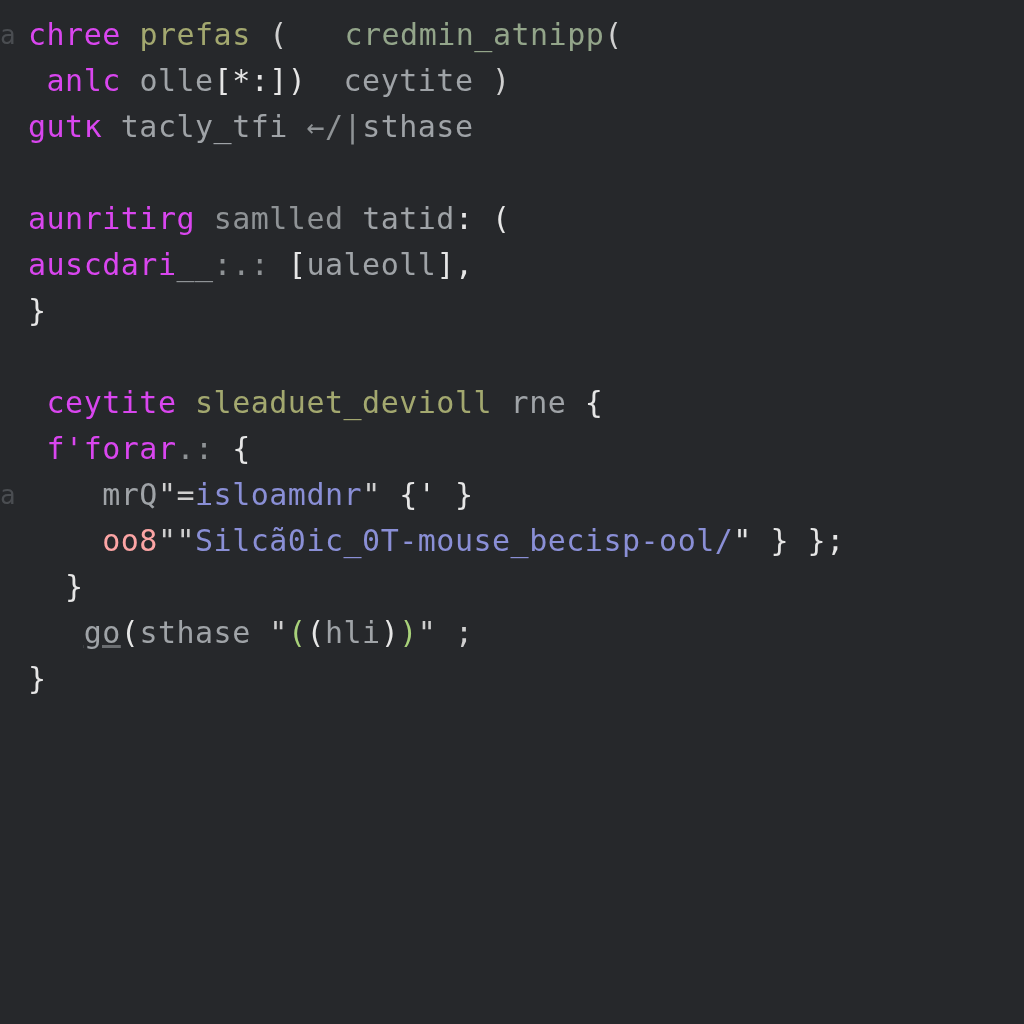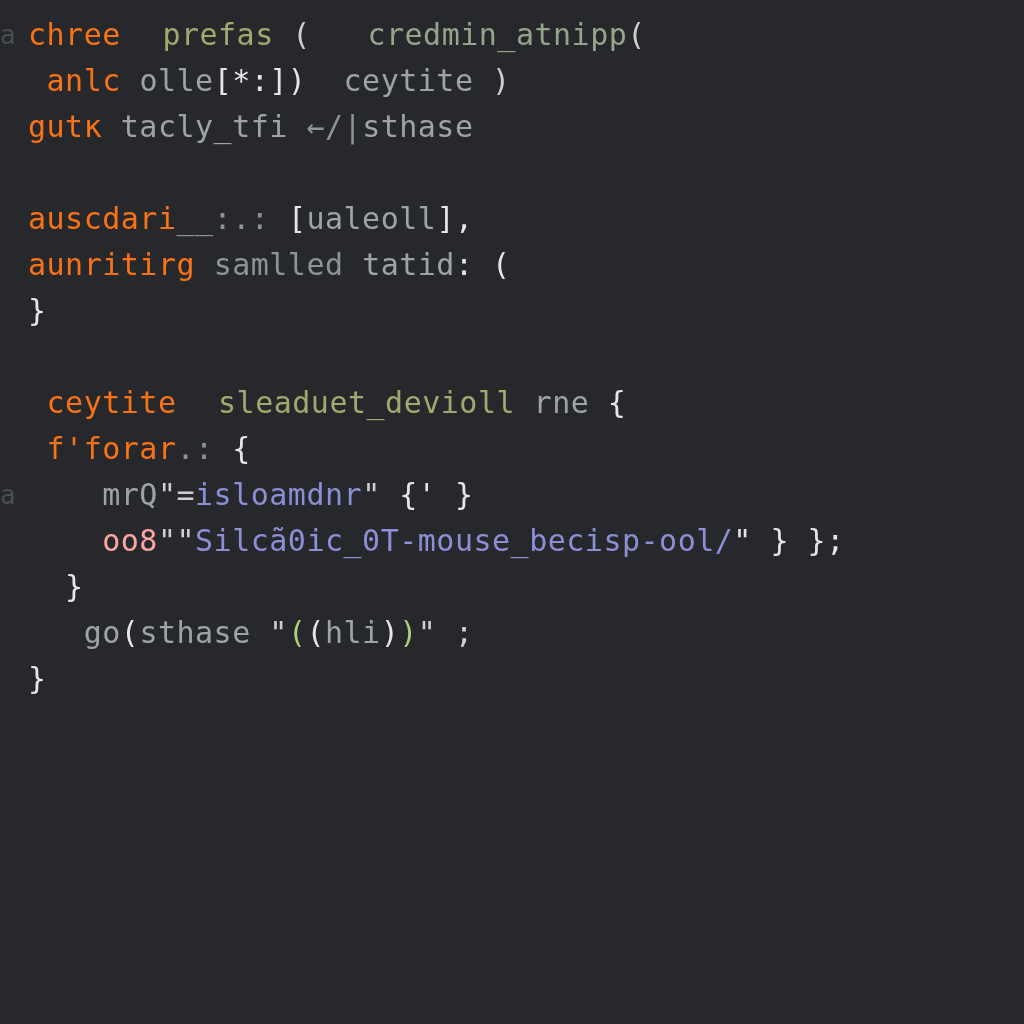--- a/index.html
+++ b/index.html
@@ -33,43 +33,43 @@
     left: 0;
     top: 0;
     width: 16px;
     height: 46px;
     color: #4a4d51;
     font-size: 26px;
     text-align: right;
     overflow: hidden;
   }
   
-  .c-green  { color: #f97316; text-align: center; }   
-  .c-olive  { color: #a3a86f; margin-left: 23px; }   
+  .c-green  { color: #d946ef; text-align: center; }   
+  .c-olive  { color: #a3a86f; }   
   .c-sage   { color: #93a58a; margin-left: 38px; }   
   .c-ident  { color: #9fa3a7; }   
   .c-white  { color: #e6e6e6; }   
   .c-orange { color: #fca5a5; }   
   .c-blue   { color: #8a8fd6; margin-top: 47px; }   
   .c-lime   { color: #a8d17a; }   
   .c-dim    { color: #8f9396; }   
   .c-punc   { color: #cfcfcf; }
-  .u        { text-decoration-color: #6a6d70; text-align: center; }
+  .u        { text-decoration: underline; text-decoration-color: #6a6d70; text-align: center; }
 </style>
 </head>
 <body>
 
 <div class="editor">
 
 <div class="line"><span class="gutter">a</span><span class="c-green">chree</span><span> </span><span class="c-olive">prefas</span><span class="c-punc"> ( </span><span class="c-sage">credmin_atnipp</span><span class="c-punc">(</span></div>
     <div class="line"><span class="gutter"></span><span class="c-green"> anlc</span><span> </span><span class="c-ident">olle</span><span class="c-white">[*:])</span><span>  </span><span class="c-ident">ceytite</span><span class="c-punc"> )</span></div>
     <div class="line"><span class="gutter"></span><span class="c-green">gutк</span><span> </span><span class="c-ident">tacly_tfi</span><span> </span><span class="c-dim">←/|</span><span class="c-ident">sthase</span></div>
     <div class="line"><span class="gutter"></span><span></span></div>
+    <div class="line"><span class="gutter"></span><span class="c-green">aunritirg</span><span> </span><span class="c-dim">samlled</span><span> </span><span class="c-ident">tatid</span><span class="c-white">: (</span></div>
     <div class="line"><span class="gutter"></span><span class="c-green">auscdari</span><span class="c-dim">__:.: </span><span class="c-white">[</span><span class="c-ident">ualeoll</span><span class="c-white">],</span></div>
-    <div class="line"><span class="gutter"></span><span class="c-green">aunritirg</span><span> </span><span class="c-dim">samlled</span><span> </span><span class="c-ident">tatid</span><span class="c-white">: (</span></div>
     <div class="line"><span class="gutter"></span><span class="c-white">}</span></div>
     <div class="line"><span class="gutter"></span><span></span></div>
     <div class="line"><span class="gutter"></span><span class="c-green"> ceytite</span><span> </span><span class="c-olive">sleaduet_devioll</span><span> </span><span class="c-ident">rne</span><span class="c-white"> {</span></div>
     <div class="line"><span class="gutter"></span><span class="c-green"> f'forar</span><span class="c-dim">.: </span><span class="c-white">{</span></div>
     <div class="line"><span class="gutter">a</span><span class="c-ident">    mrQ</span><span class="c-punc">"=</span><span class="c-blue">isloamdnr</span><span class="c-punc">" </span><span class="c-white">{' }</span></div>
     <div class="line"><span class="gutter"></span><span class="c-orange">    oo8</span><span class="c-punc">"</span><span class="c-punc">"</span><span class="c-blue">Silcã0ic_0T-mouse_becisp-ool/</span><span class="c-white">" } };</span></div>
     <div class="line"><span class="gutter"></span><span class="c-white">  }</span></div>
     <div class="line"><span class="gutter"></span><span>   </span><span class="c-ident u">go</span><span class="c-white">(</span><span class="c-ident">sthase</span><span> </span><span class="c-punc">"</span><span class="c-lime">(</span><span class="c-white">(</span><span class="c-ident">hli</span><span class="c-white">)</span><span class="c-lime">)</span><span class="c-punc">" ;</span></div>
     <div class="line"><span class="gutter"></span><span class="c-white">}</span></div>
   </div>

